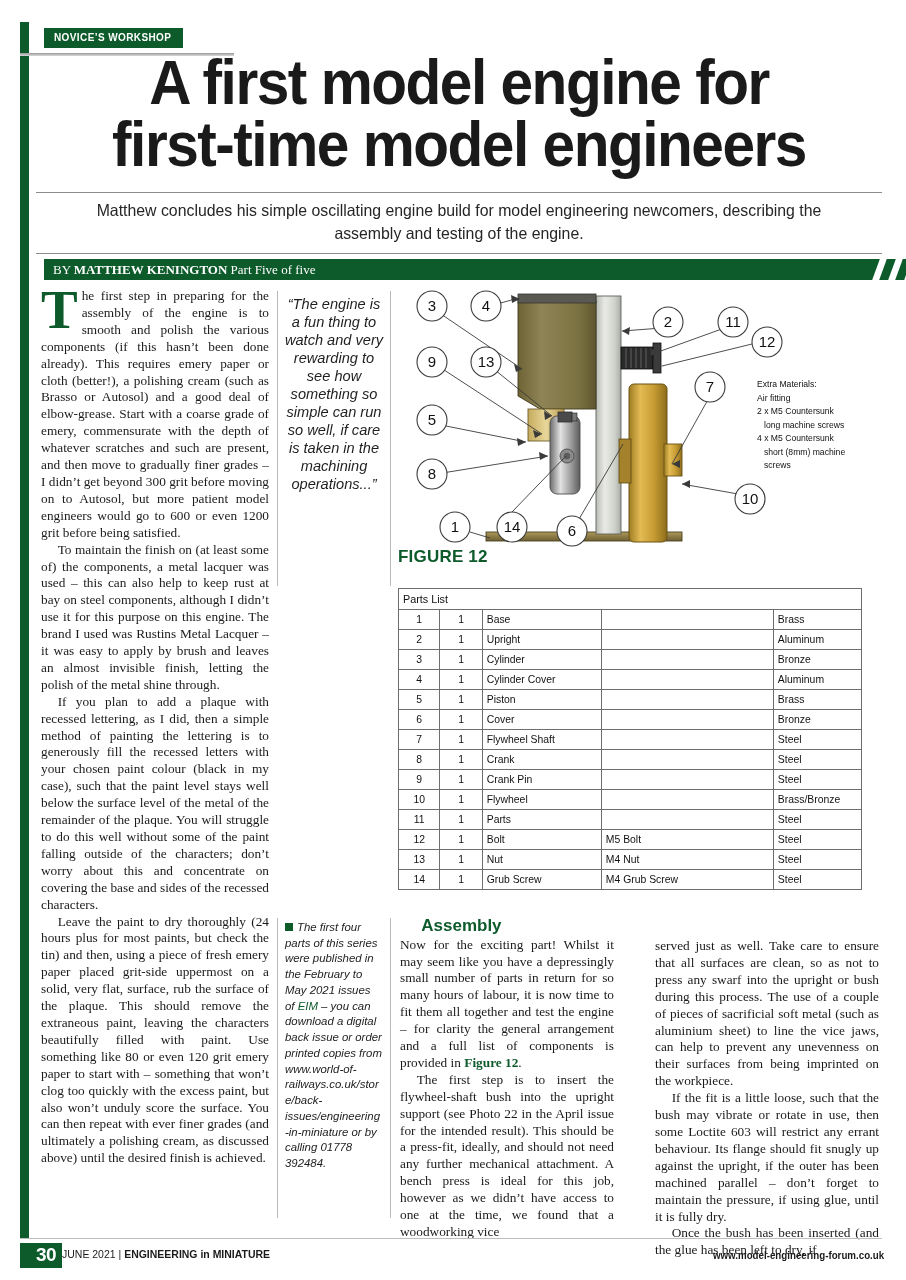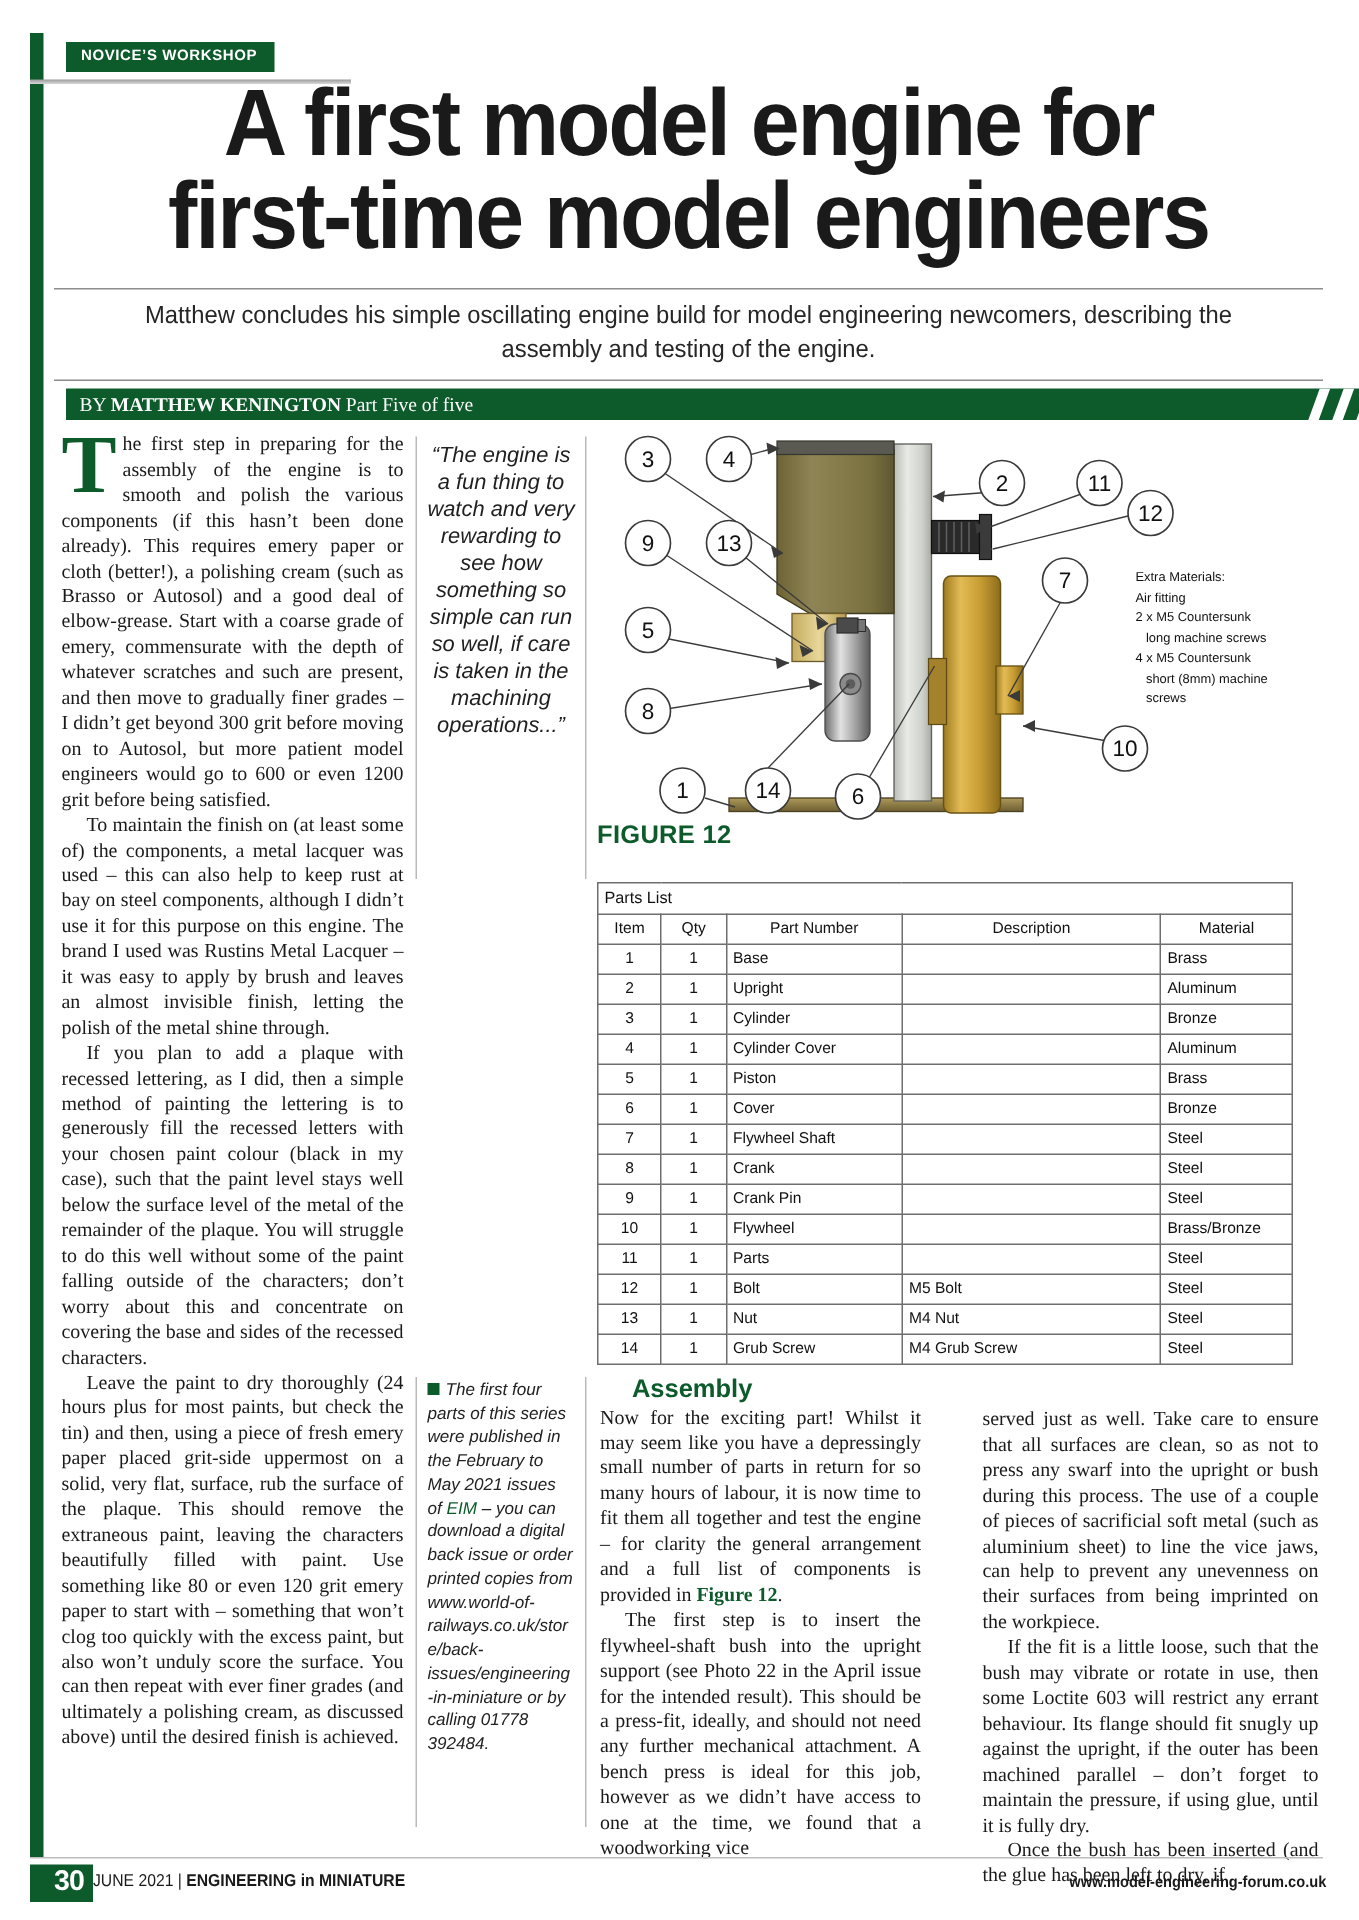--- a/index.html
+++ b/index.html
@@ -386,27 +386,20 @@
     <div class="ind">screws</div>
   </div>
 
   <div class="figcap">FIGURE 12</div>
 
   <table class="parts">
     <tbody>
       <tr>
         <td class="title" colspan="5">Parts List</td>
       </tr>
-      <tr class="hdr">
-        <td class="c-item">Item</td>
-        <td class="c-qty">Qty</td>
-        <td class="c-pn">Part Number</td>
-        <td class="c-desc">Description</td>
-        <td class="c-mat">Material</td>
-      </tr>
       <tr>
           <td class="c-item">1</td>
           <td class="c-qty">1</td>
           <td class="c-pn">Base</td>
           <td class="c-desc"></td>
           <td class="c-mat">Brass</td>
         </tr>
       <tr>
           <td class="c-item">2</td>
           <td class="c-qty">1</td>

